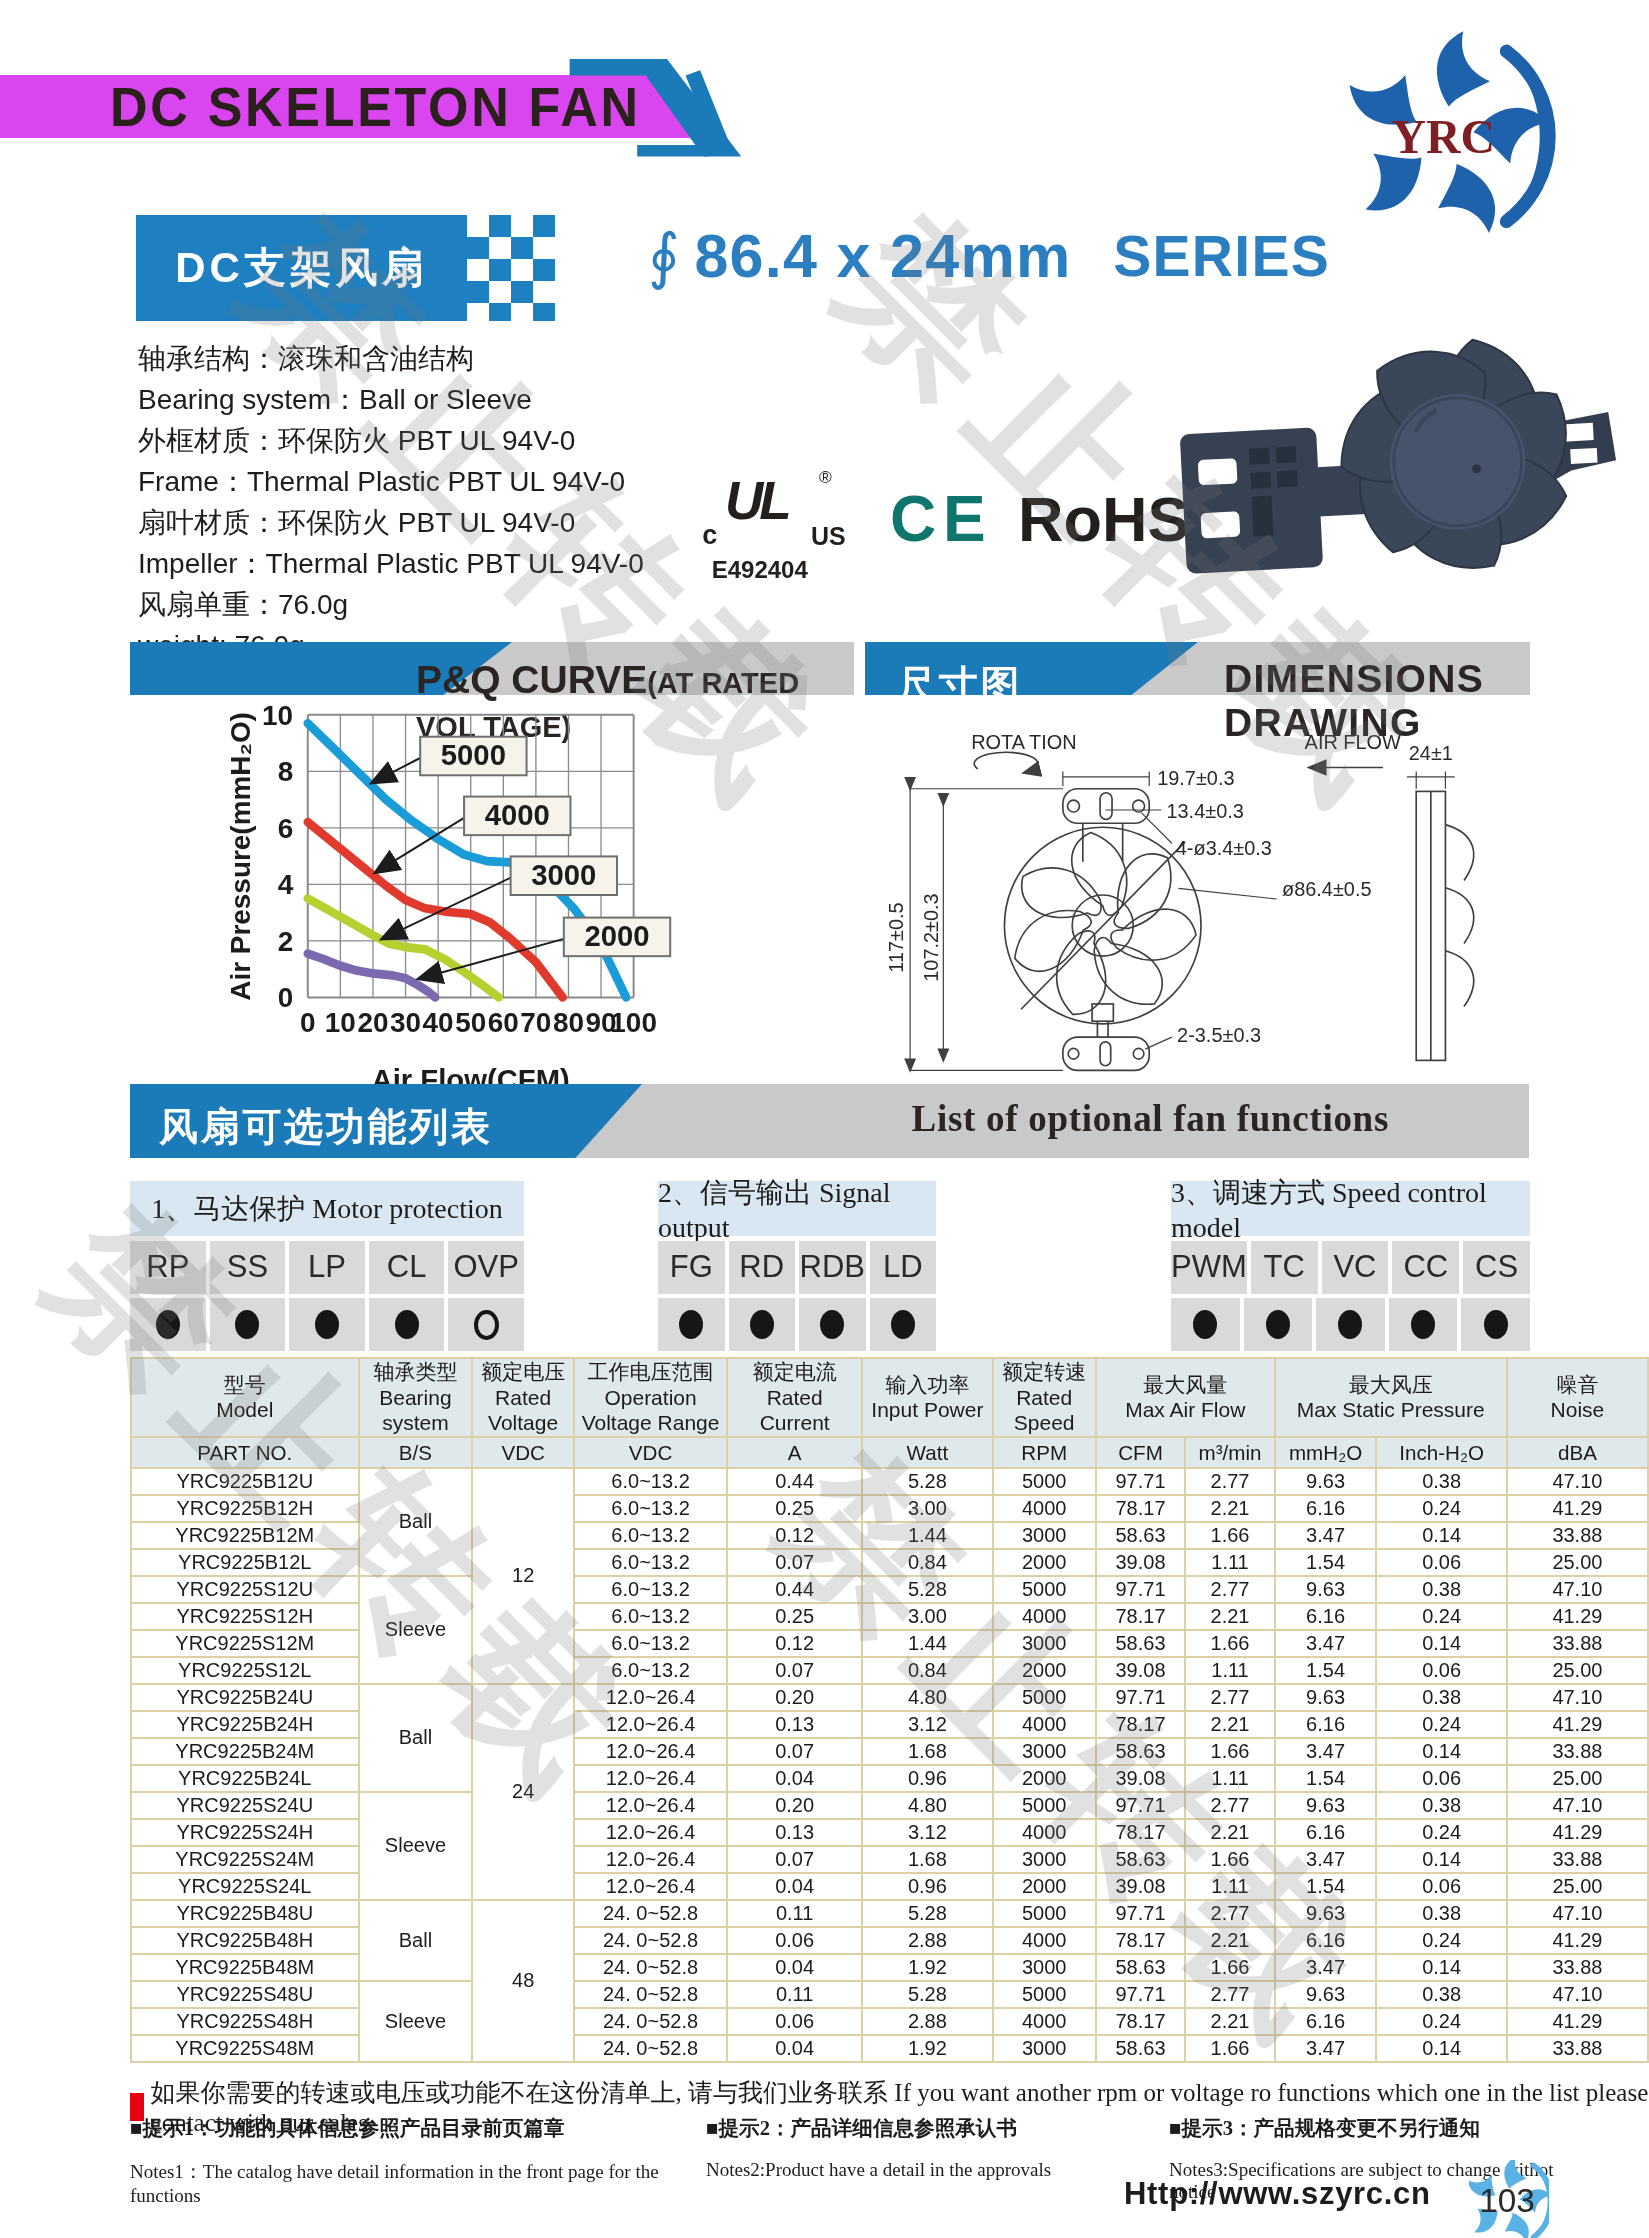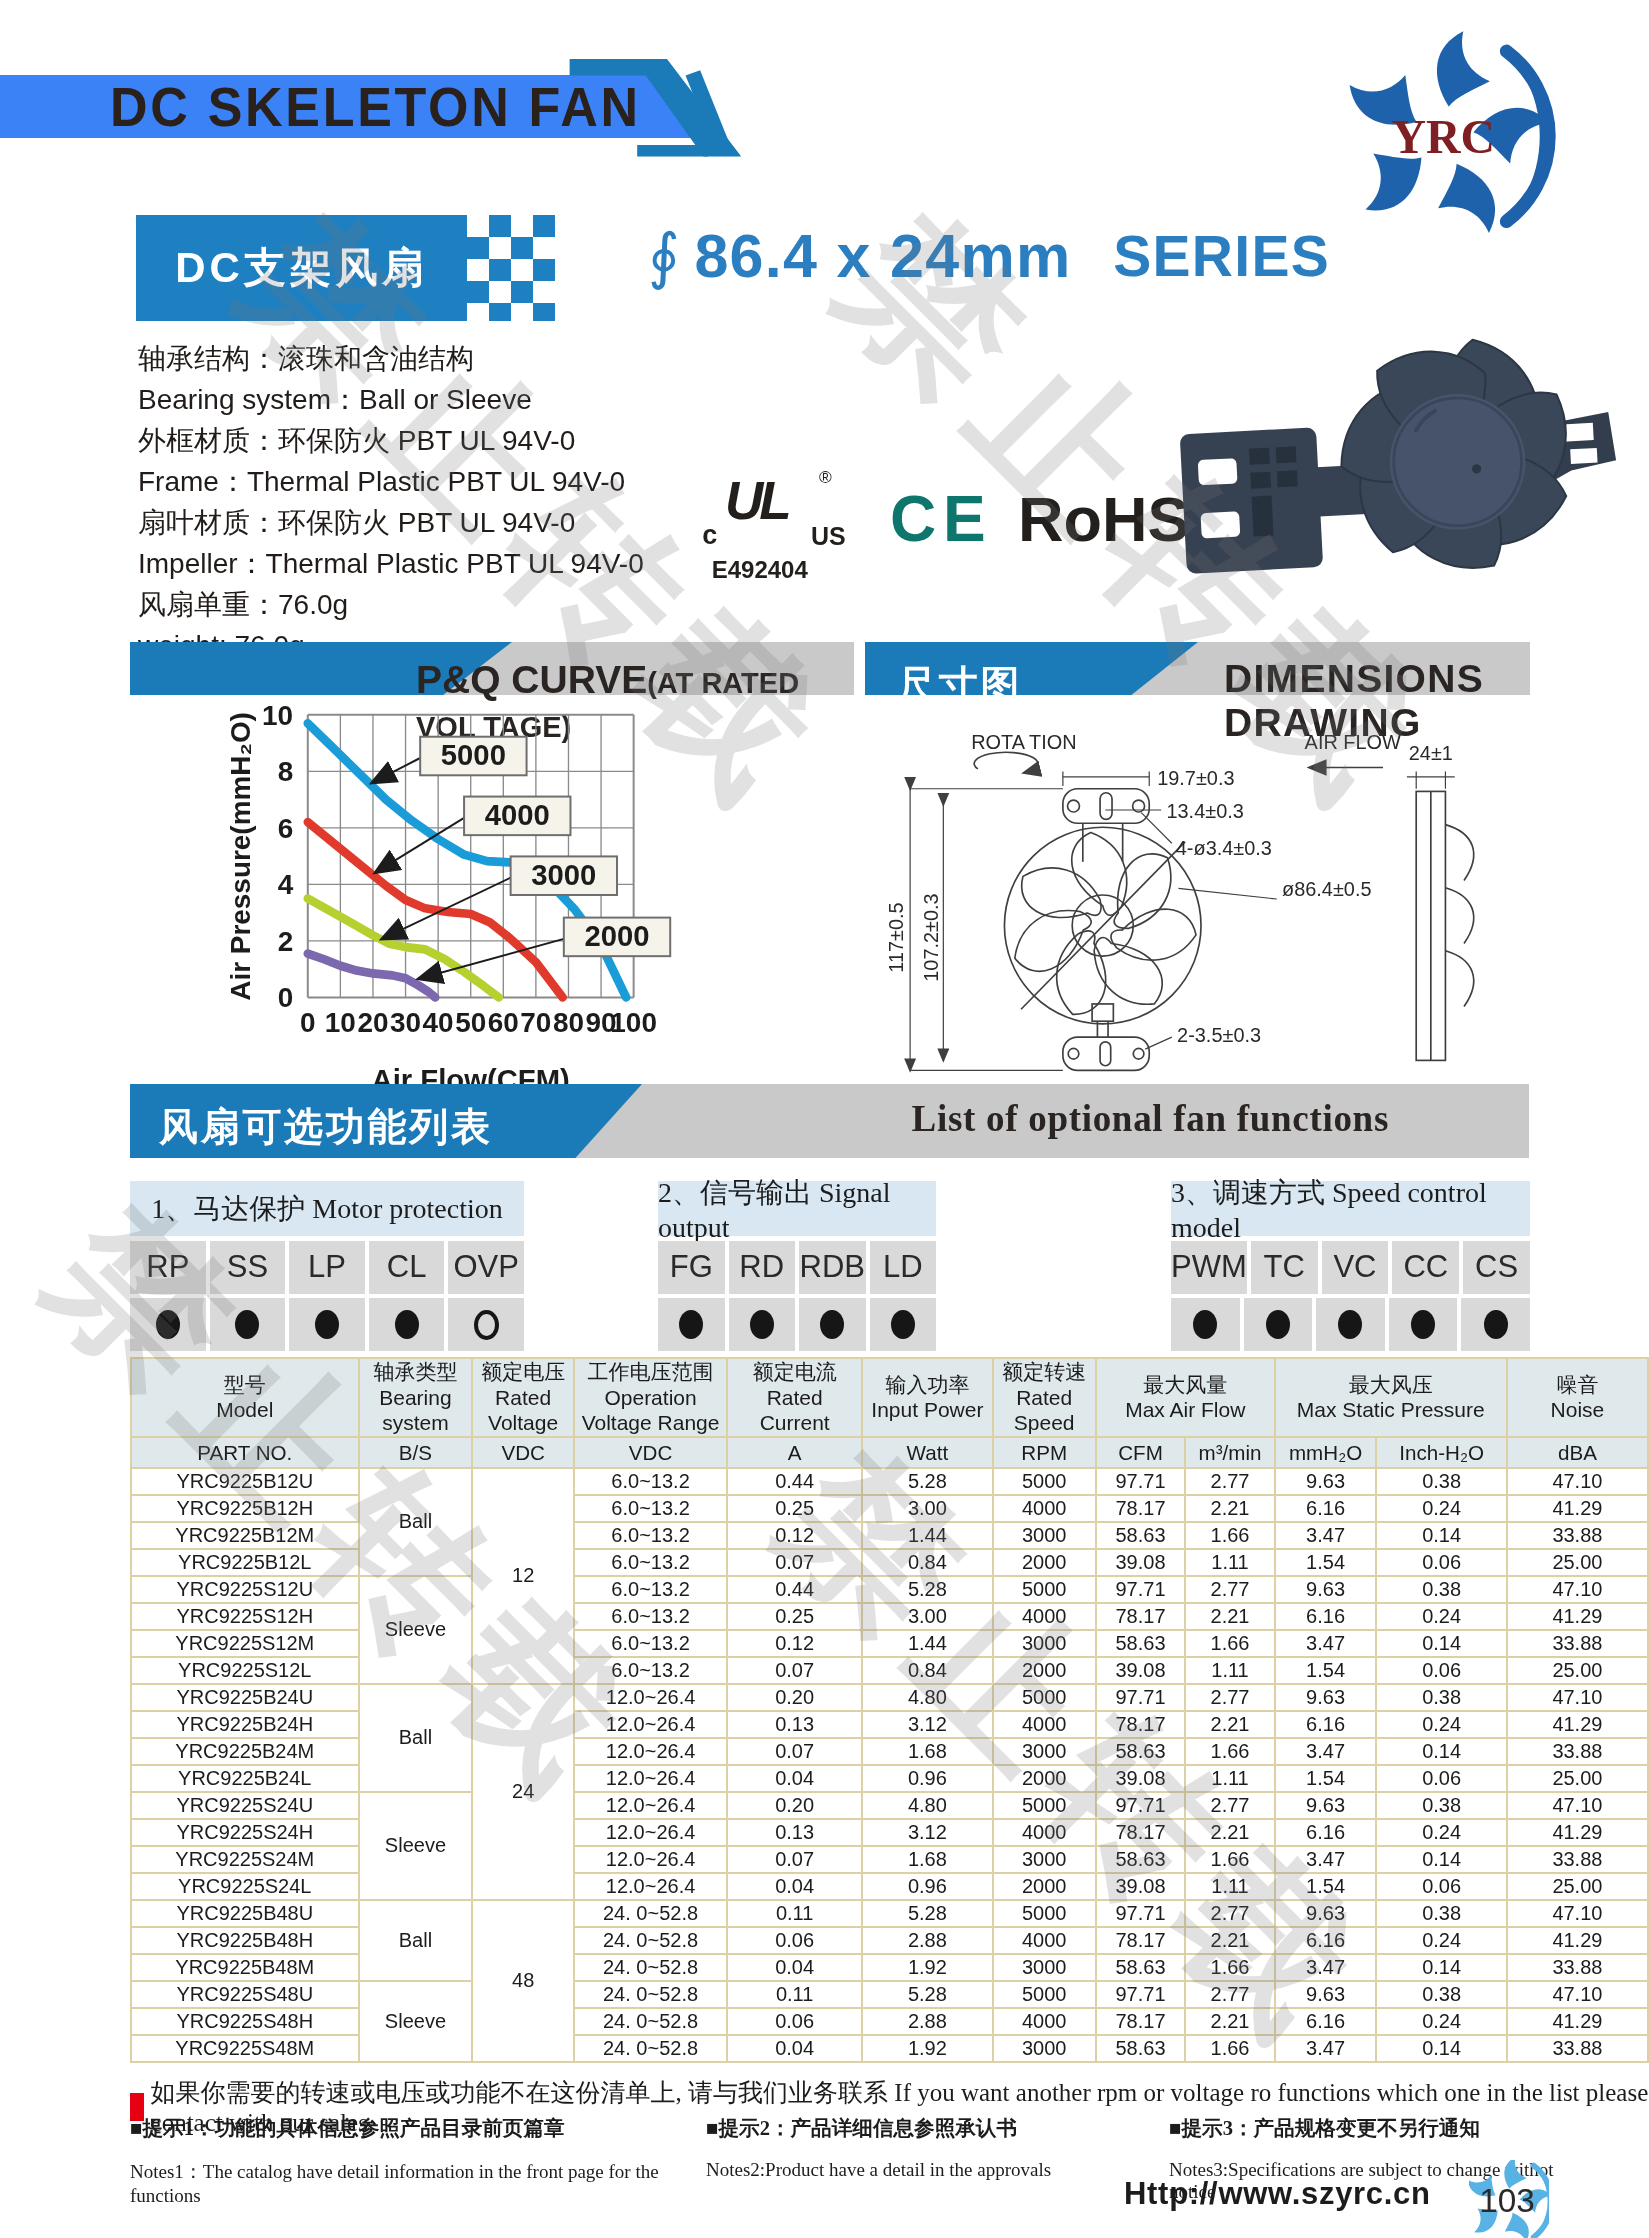--- a/index.html
+++ b/index.html
@@ -1,21 +1,21 @@
 <!DOCTYPE html>
 <html style="font-size:10.6px"><head>
 <meta charset="utf-8">
 <style>
   html,body{margin:0;padding:0;background:#ffffff;}
   #page{position:relative;width:1649px;height:2239px;background:#ffffff;overflow:hidden;
         font-family:"Liberation Sans", sans-serif;color:#1f1f1f;}
   .abs{position:absolute;}
 
   
-  #top-band{left:0;top:75px;width:692px;height:63px;background:#3b82f6;
+  #top-band{left:0;top:75px;width:692px;height:63px;background:#d946ef;
             clip-path:polygon(0 0,96% 0,100% 100%,0 100%);display:flex;align-items:center;}
   #top-band .t{font-size:52px;font-weight:bold;letter-spacing:2.7px;color:#2a211d;padding-left:110px;transform:scaleY(1.08);}
   #chev svg{display:block;}
 
   
   #cn-box{left:136px;top:215px;width:331px;height:106px;background:#1e7fc1;display:flex;align-items:center;justify-content:center;}
   #cn-box .t{color:#ffffff;font-size:42px;font-weight:bold;letter-spacing:4px;}
   #checker{left:467px;top:215px;width:88px;height:106px;
            background-image:repeating-conic-gradient(#1e7fc1 0 25%, #ffffff 0 50%);
            background-size:44px 44px;}

